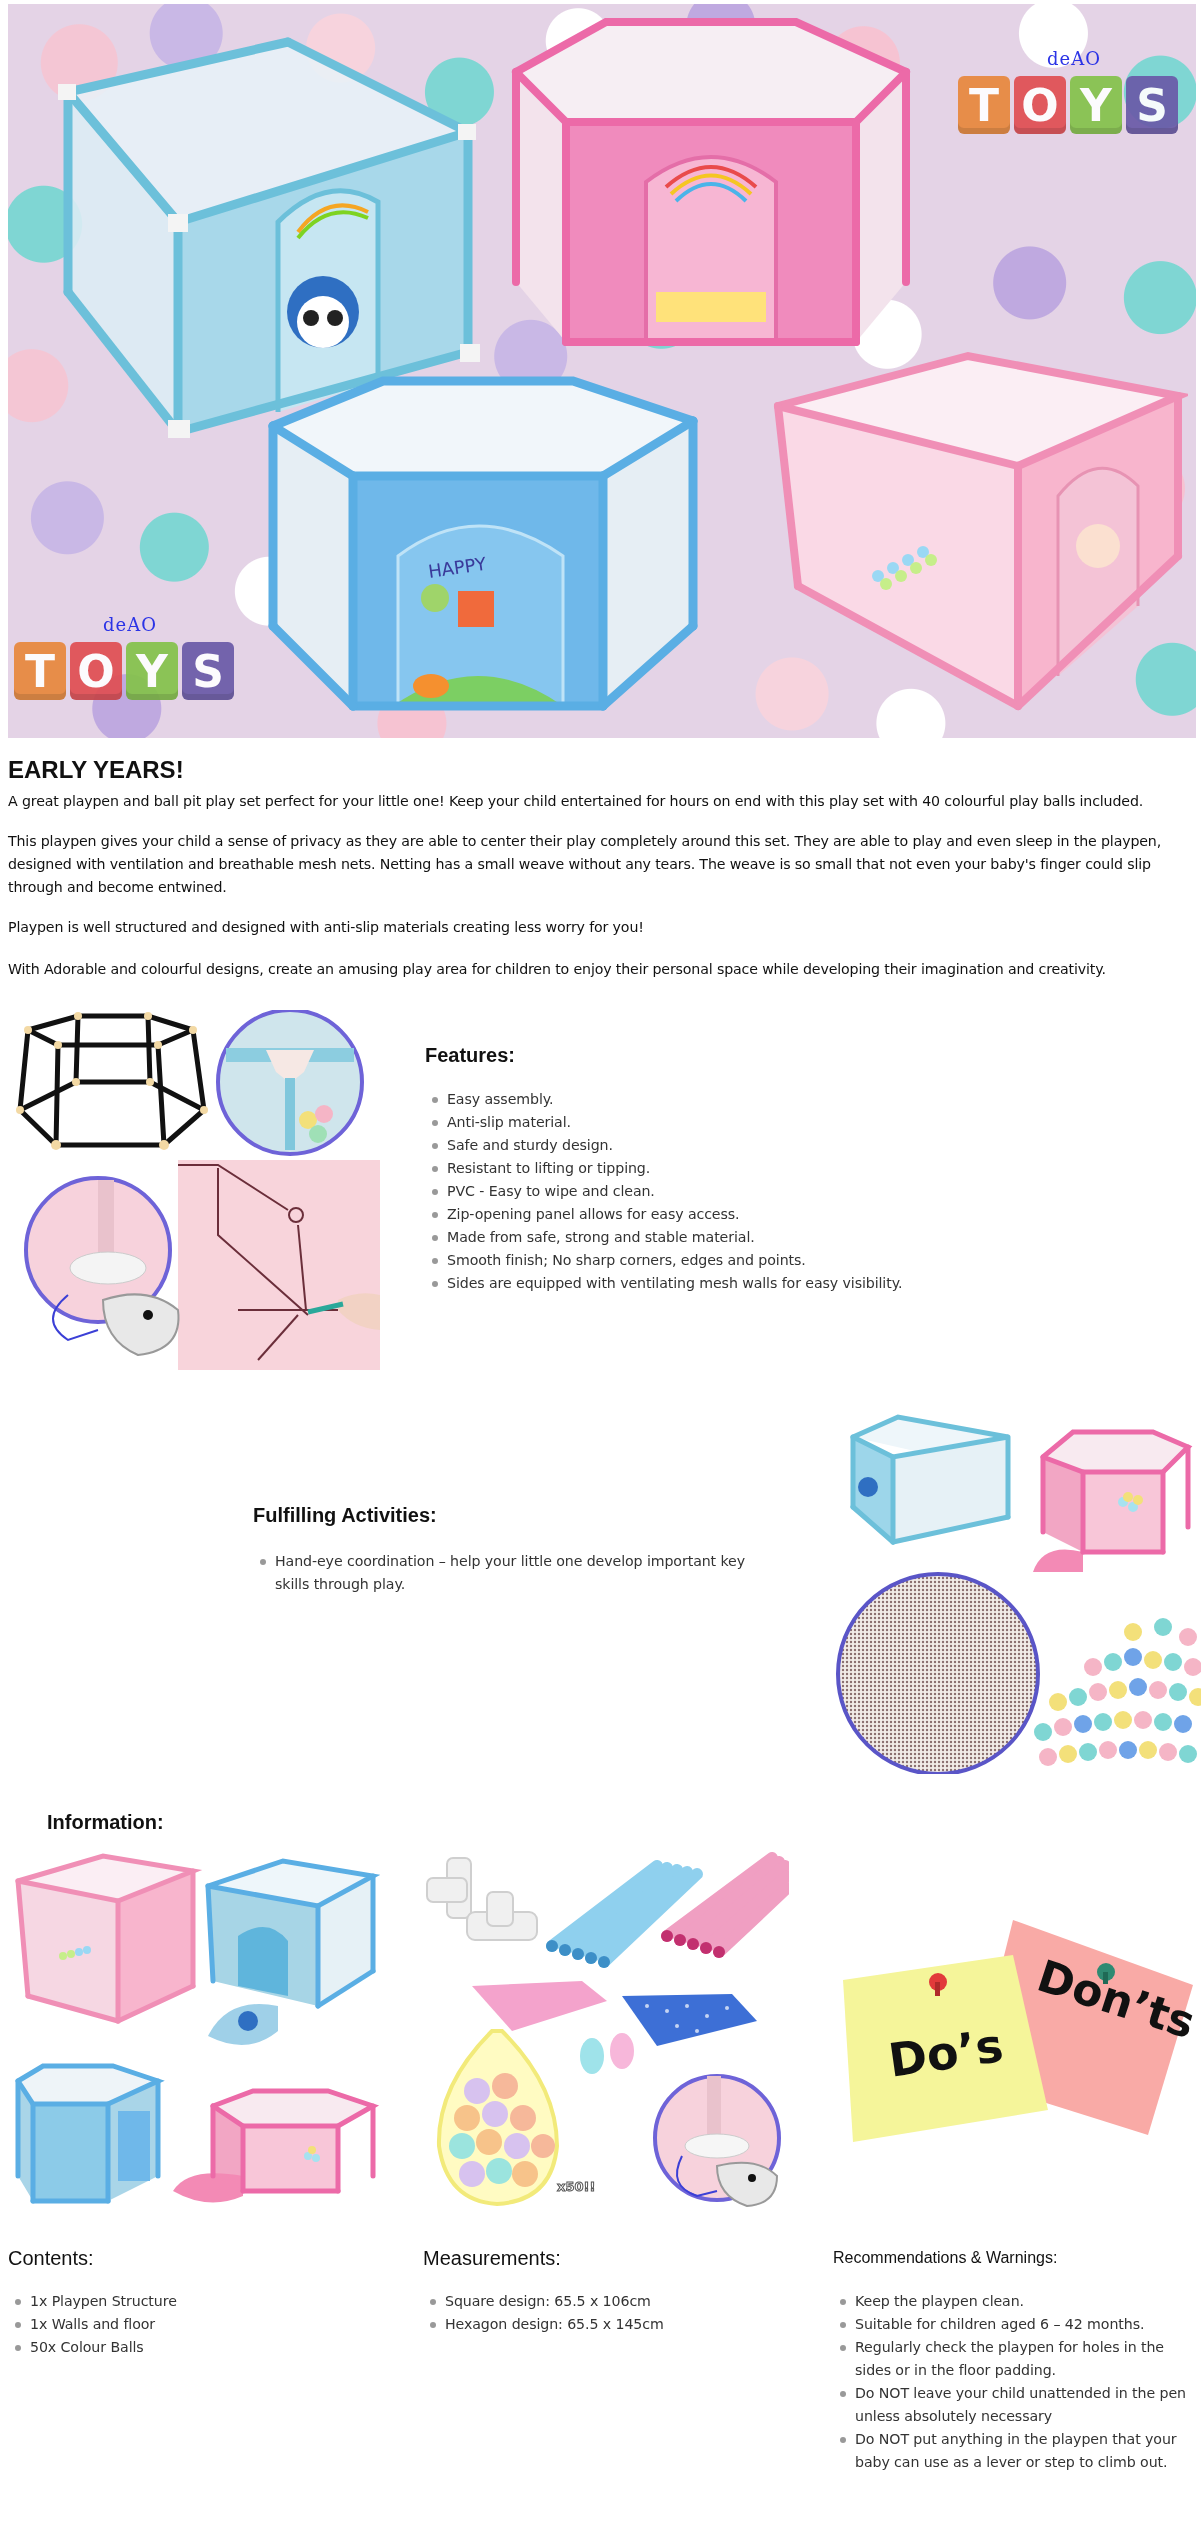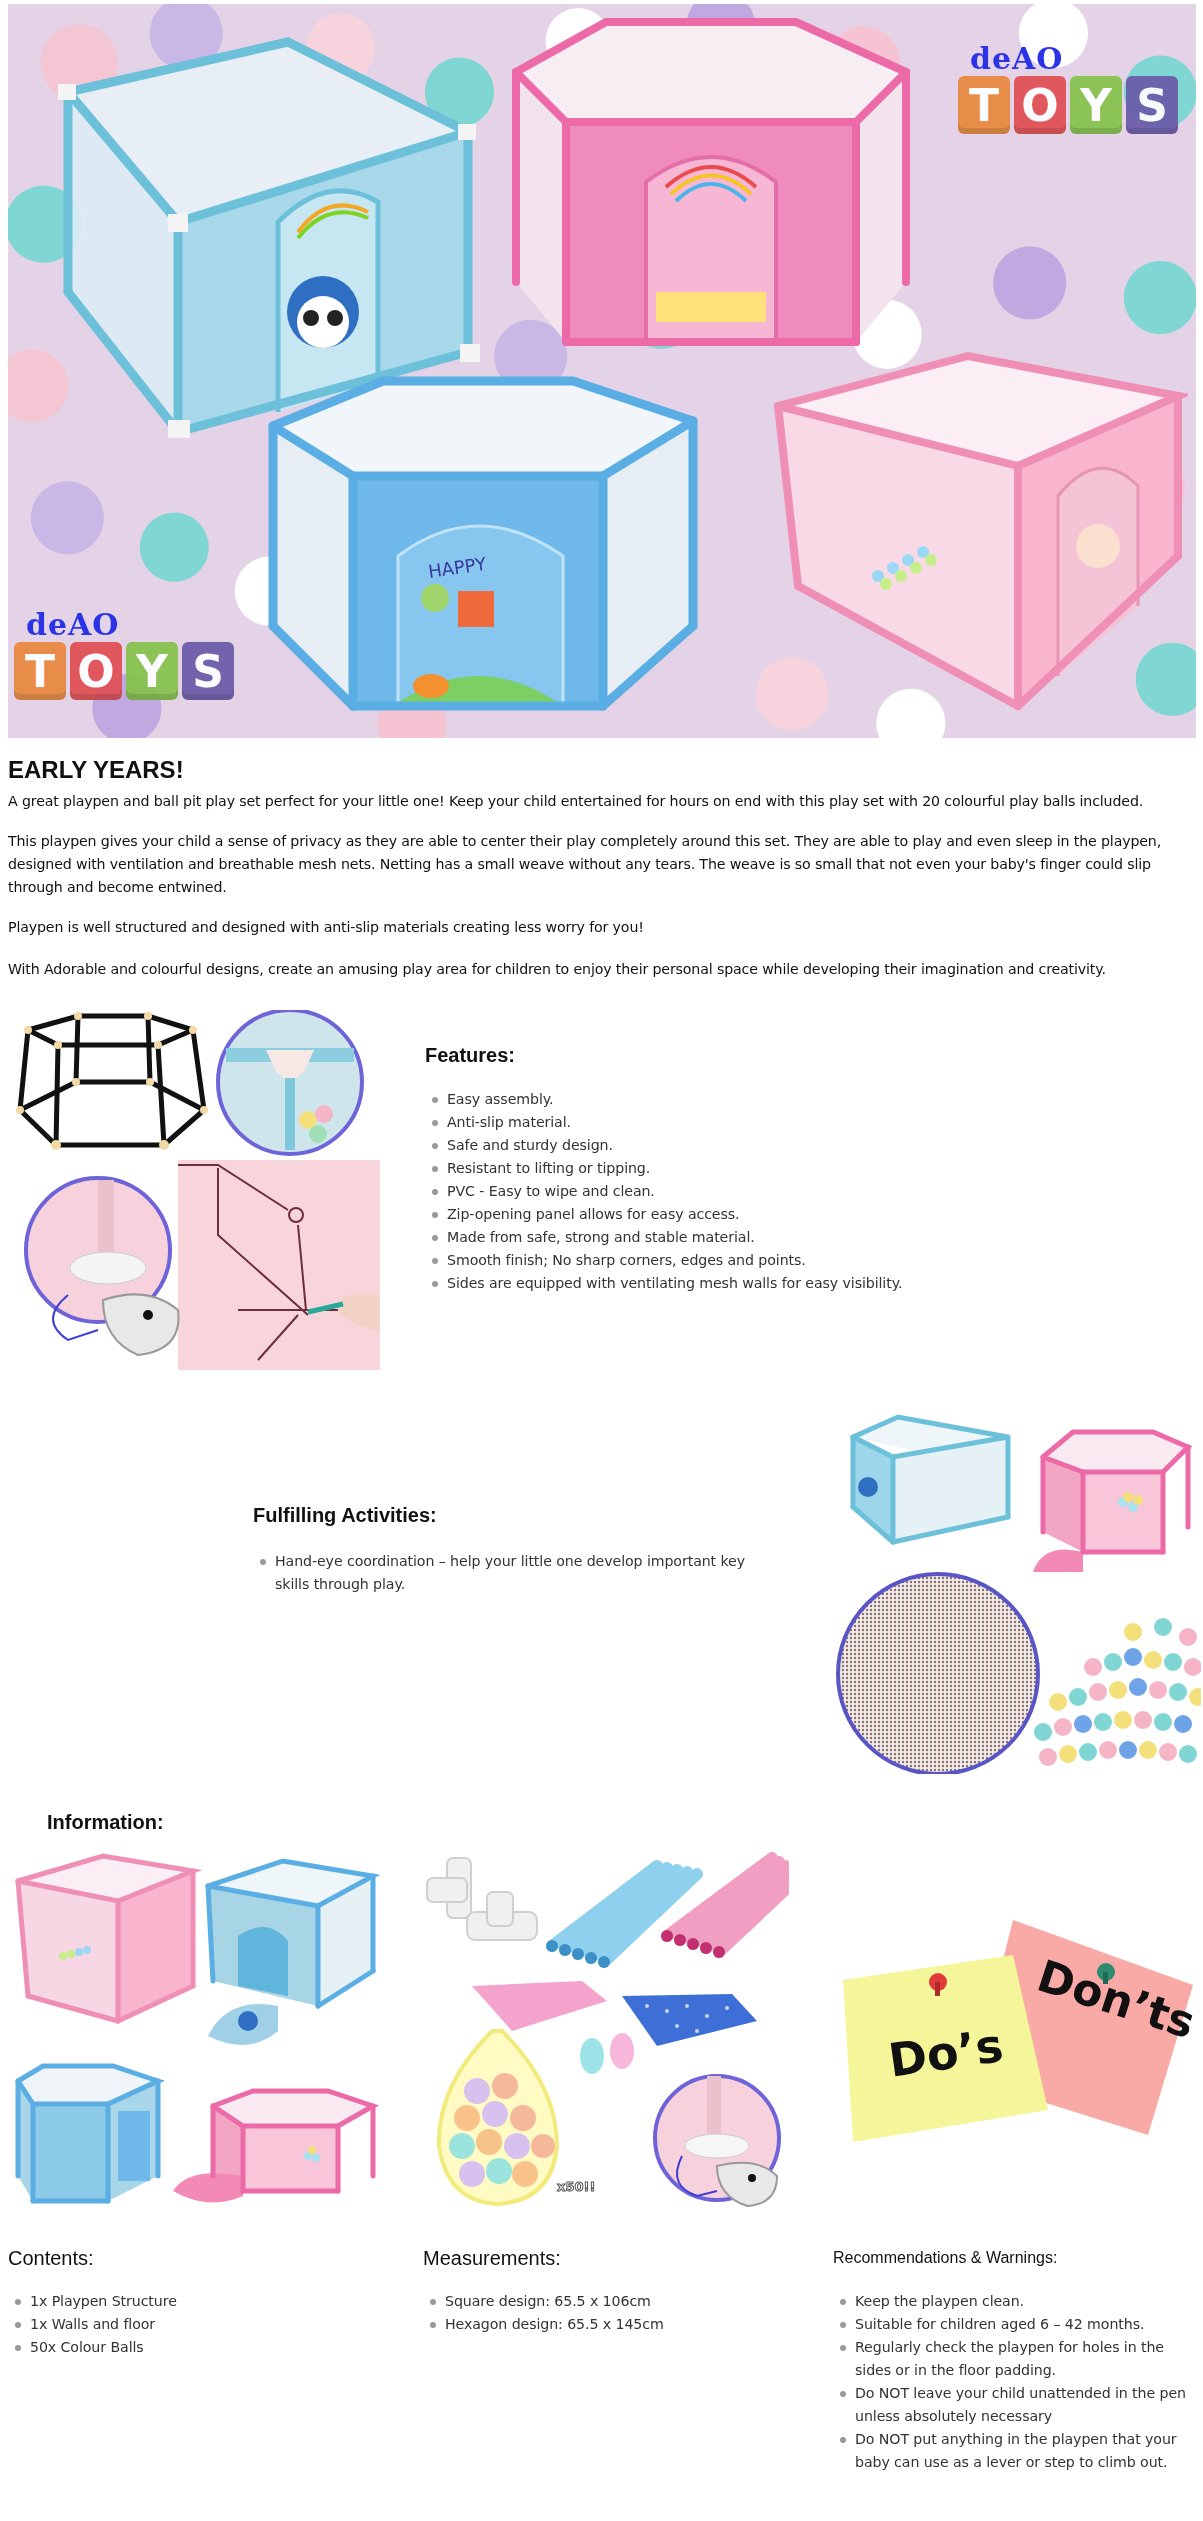--- a/index.html
+++ b/index.html
@@ -31,21 +31,21 @@
       radial-gradient(circle at 96% 66%, #f6c3d2 0 36px, transparent 37px),
       radial-gradient(circle at 98% 92%, #7fd6d3 0 36px, transparent 37px),
       radial-gradient(circle at 66% 94%, #f7d3dd 0 36px, transparent 37px),
       radial-gradient(circle at 76% 98%, #ffffff 0 34px, transparent 35px),
       radial-gradient(circle at 34% 98%, #f6c3d2 0 34px, transparent 35px),
       radial-gradient(circle at 10% 96%, #bfa9e0 0 34px, transparent 35px),
       #e4d3e6;
   }
   .pen { position: absolute; }
   .logo { position: absolute; display: flex; flex-direction: column; }
-  .logo-brand { font-family: "DejaVu Serif", serif; font-weight: bold; color: #2b33e6; font-size: 30px; line-height: 26px; margin-left: 12px; letter-spacing: 1px; }
+  .logo-brand { font-family: "DejaVu Serif", serif; font-weight: normal; color: #2b33e6; font-size: 18px; line-height: 26px; margin-left: 12px; letter-spacing: 1px; text-align: center; }
   .logo-blocks { display: flex; gap: 4px; margin-top: 4px; }
   .logo-block { width: 52px; height: 58px; border-radius: 6px; display: flex; align-items: center; justify-content: center;
     font-family: "DejaVu Sans", sans-serif; font-weight: bold; font-size: 44px; color: #ffffff; opacity: .92; box-shadow: inset 0 -6px 0 rgba(0,0,0,.12); }
 
   
   .h-bold { font-family: "Liberation Sans", sans-serif; font-weight: bold; color: #111111; }
   .h-reg { font-family: "Liberation Sans", sans-serif; font-weight: normal; color: #111111; }
   .para { position: absolute; left: 8px; width: 1190px; font-family: "DejaVu Sans", sans-serif; font-size: 14.2px; line-height: 23px; color: #111111; letter-spacing: -0.15px; }
 
   ul.bul { list-style: none; }
@@ -183,21 +183,21 @@
       <span class="logo-block" style="background:#e8883c">T</span>
       <span class="logo-block" style="background:#e04e52">O</span>
       <span class="logo-block" style="background:#84c24a">Y</span>
       <span class="logo-block" style="background:#6a5aa8">S</span>
     </div>
   </div>
 </div>
 
 <h1 class="h-bold" style="position:absolute;left:8px;top:758px;font-size:24px;line-height:24px;">EARLY YEARS!</h1>
 
-<p class="para" style="top:790px;">A great playpen and ball pit play set perfect for your little one! Keep your child entertained for hours on end with this play set with 20 colourful play balls included.</p>
+<p class="para" style="top:790px;">A great playpen and ball pit play set perfect for your little one! Keep your child entertained for hours on end with this play set with 40 colourful play balls included.</p>
 <p class="para" style="top:830px;">This playpen gives your child a sense of privacy as they are able to center their play completely around this set. They are able to play and even sleep in the playpen, designed with ventilation and breathable mesh nets. Netting has a small weave without any tears. The weave is so small that not even your baby's finger could slip through and become entwined.</p>
 <p class="para" style="top:916px;">Playpen is well structured and designed with anti-slip materials creating less worry for you!</p>
 <p class="para" style="top:958px;">With Adorable and colourful designs, create an amusing play area for children to enjoy their personal space while developing their imagination and creativity.</p>
 
 <div class="img-box" style="left:8px;top:1010px;width:372px;height:360px;">
   <svg width="372" height="360" viewBox="0 0 372 360">
 
     <g stroke="#111" stroke-width="5" stroke-linecap="round" fill="none">
       <polyline points="20,20 70,6 140,6 185,20"></polyline>
       <line x1="50" y1="35" x2="150" y2="35"></line>

